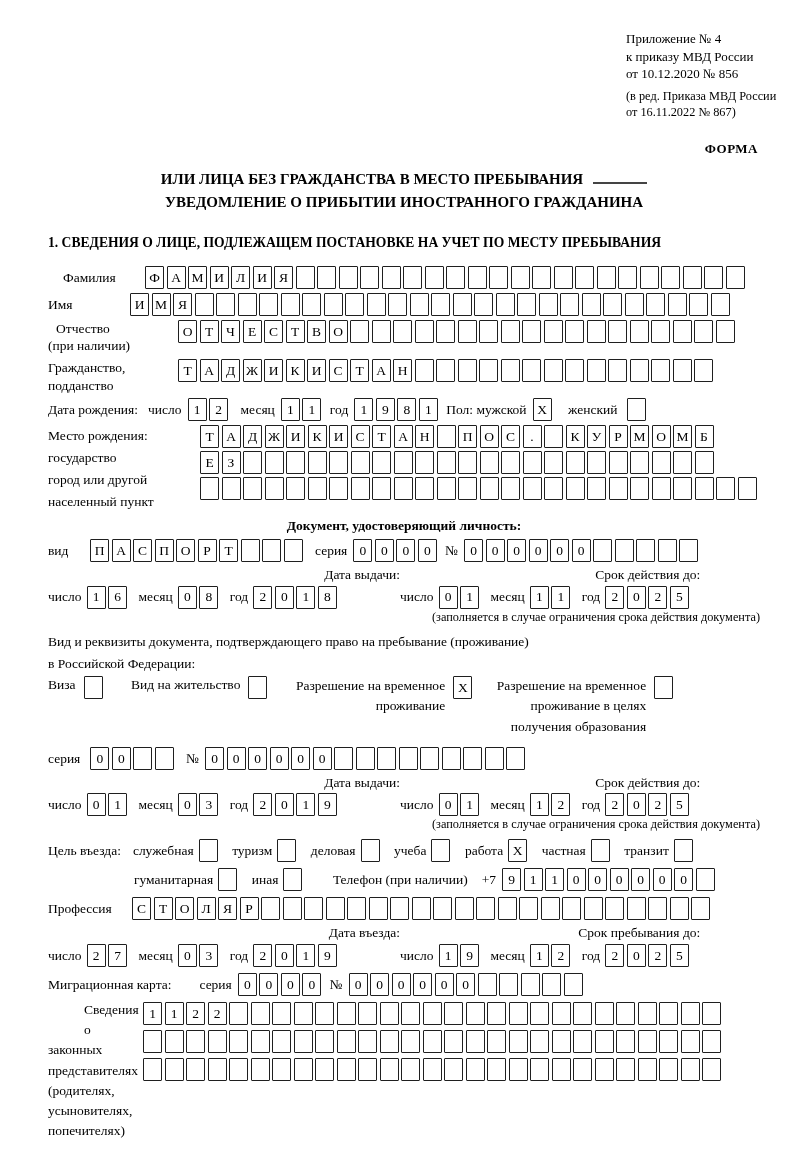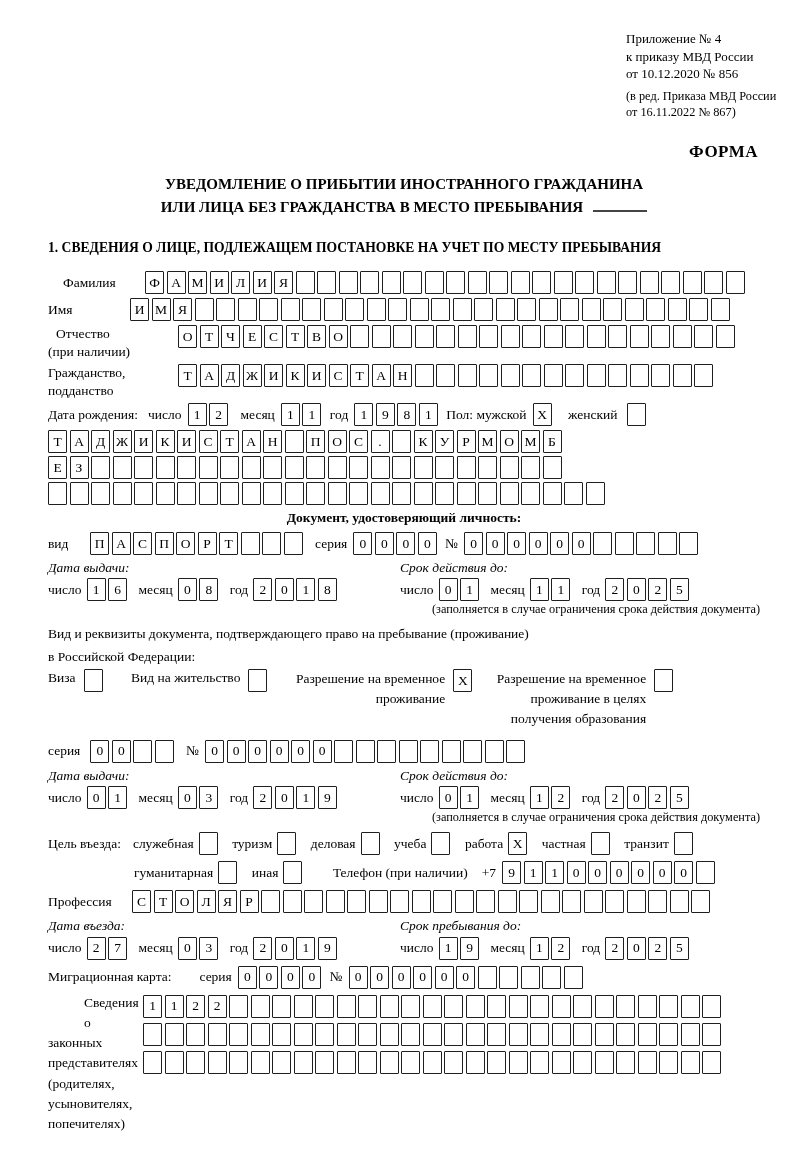--- a/index.html
+++ b/index.html
@@ -5,41 +5,41 @@
   html,body { margin:0; padding:0; background:#fff; }
   .page {
     position:relative; width:800px; height:1163px; box-sizing:border-box;
     padding:30px 40px 16px 48px; overflow:hidden; background:#fff; color:#000;
     font-family:"Liberation Serif", serif; font-size:13.5px; line-height:1.3;
   }
   .appendix { margin-left:578px; width:190px; }
   .appendix div { white-space:nowrap; font-size:13px; line-height:1.35; }
   .appendix .small { font-size:12.3px; }
   .appendix .gap { height:5px; }
-  .forma { text-align:right; font-weight:bold; font-size:17px; letter-spacing:.5px; margin:20px 2px 10px 0; }
+  .forma { text-align:right; font-weight:bold; font-size:13px; letter-spacing:.5px; margin:20px 2px 10px 0; }
   .title { text-align:center; font-weight:bold; font-size:15px; line-height:1.55; margin-top:6px; }
   .title-underline { display:inline-block; width:54px; border-bottom:2px solid #444; height:12px; margin-left:10px; }
   .sec-heading { font-weight:bold; font-size:13.6px; margin:20px 0 14px 0; }
   .row { display:flex; align-items:center; margin-bottom:4px; }
   .row-top { display:flex; align-items:flex-start; margin-bottom:4px; }
   .lbl { white-space:nowrap; }
   .lblw { flex:none; }
   .boxes { display:inline-flex; flex-wrap:nowrap; flex:none; }
   .cell {
     width:19px; height:23px; box-sizing:border-box; flex:none;
     display:inline-flex; align-items:center; justify-content:center;
     border:1.6px solid #1f1f1f; margin-right:2.5px; border-radius:1px;
     font-size:13.5px; background:#fff;
   }
   .stack { display:flex; flex-direction:column; gap:3px; }
   .mr6 { margin-right:6px; } .mr10 { margin-right:10px; } .mr14 { margin-right:14px; }
   .doc-heading { text-align:center; font-weight:bold; font-size:13.5px; margin:4px 0 5px 0; }
   .dates-pair { display:flex; margin-top:2px; }
   .dates-col { }
-  .dates-col .dates-title { text-align:left; margin-bottom:2px;font-style:italic; }
+  .dates-col .dates-title { text-align:right; margin-bottom:2px; }
   .dates-line { display:flex; align-items:center; }
   .dates-line .lbl { margin-right:5px; }
   .dates-line .boxes { margin-right:9px; }
   .dates-left { width:352px; flex:none; }
   .dates-right { }
   .note { text-align:right; font-size:12.3px; margin:1px 0 6px 0; }
   .intro { margin:2px 0; line-height:1.5; }
   .permit-opts { display:flex; align-items:flex-start; margin:2px 0 10px 0; }
   .opt-pair { display:flex; align-items:flex-start; }
   .opt-text-c { text-align:right; line-height:1.5; }
@@ -60,22 +60,22 @@
     <div>к приказу МВД России</div>
     <div>от 10.12.2020 № 856</div>
     <div class="gap"></div>
     <div class="small">(в ред. Приказа МВД России</div>
     <div class="small">от 16.11.2022 № 867)</div>
   </div>
 
   <div class="forma">ФОРМА</div>
 
   <div class="title">
+    <div><span>ИЛИ ЛИЦА БЕЗ ГРАЖДАНСТВА В МЕСТО ПРЕБЫВАНИЯ</span><span class="title-underline"></span></div>
     <div>УВЕДОМЛЕНИЕ О ПРИБЫТИИ ИНОСТРАННОГО ГРАЖДАНИНА</div>
-    <div><span>ИЛИ ЛИЦА БЕЗ ГРАЖДАНСТВА В МЕСТО ПРЕБЫВАНИЯ</span><span class="title-underline"></span></div>
   </div>
 
   <div class="sec-heading">1. СВЕДЕНИЯ О ЛИЦЕ, ПОДЛЕЖАЩЕМ ПОСТАНОВКЕ НА УЧЕТ ПО МЕСТУ ПРЕБЫВАНИЯ</div>
 
   <div class="row">
     <span class="lblw" style="width:82px;margin-left:15px;">Фамилия</span>
     <span class="boxes">
         <span class="cell">Ф</span>
         <span class="cell">А</span>
         <span class="cell">М</span>
@@ -233,20 +233,26 @@
     <span class="boxes mr14">
         <span class="cell">X</span>
       </span>
     <span class="lbl mr10">женский</span>
     <span class="boxes">
         <span class="cell"></span>
       </span>
   </div>
 
   <div class="row-top" style="margin-top:3px;">
+    <span class="lblw" style="width:152px; line-height:1.62;">
+      <span style="display:block;">Место рождения:</span>
+      <span style="display:block;">государство</span>
+      <span style="display:block;">город или другой</span>
+      <span style="display:block;">населенный пункт</span>
+    </span>
     <span class="stack">
       <span class="boxes">
           <span class="cell">Т</span>
           <span class="cell">А</span>
           <span class="cell">Д</span>
           <span class="cell">Ж</span>
           <span class="cell">И</span>
           <span class="cell">К</span>
           <span class="cell">И</span>
           <span class="cell">С</span>

